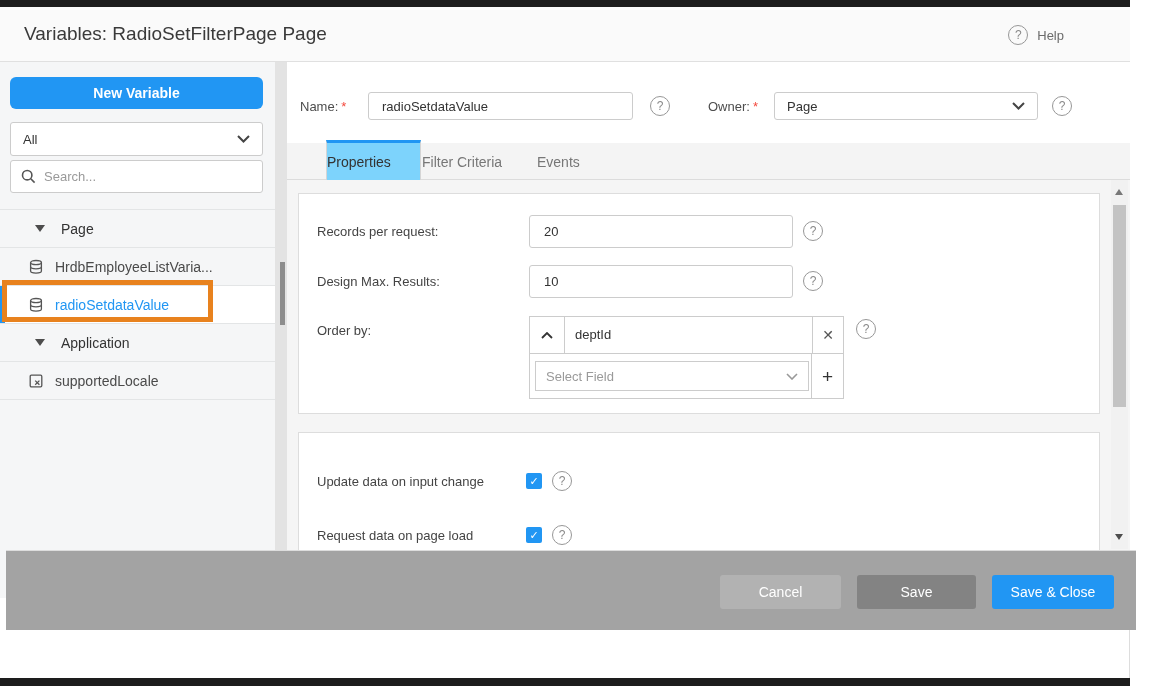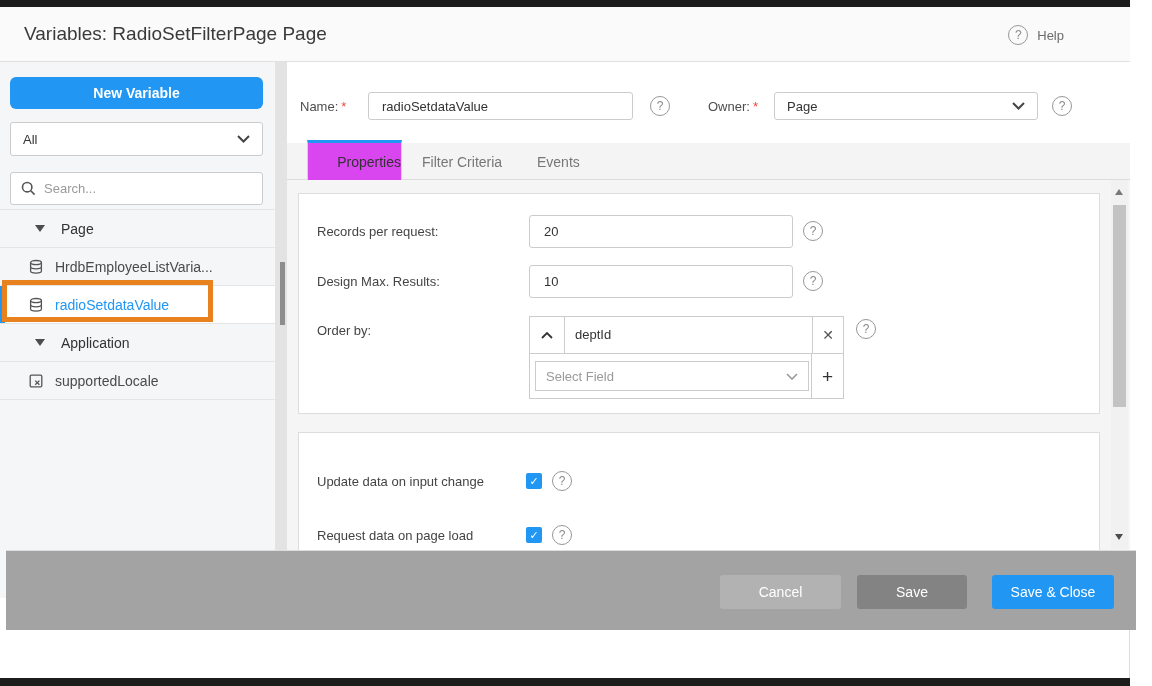--- a/index.html
+++ b/index.html
@@ -23,21 +23,21 @@
   .q { display:inline-flex; width:20px; height:20px; border:1.5px solid #979797; border-radius:50%;
     color:#8a8a8a; font-size:12px; align-items:center; justify-content:center; background:transparent; }
 
   
   .sidebar { position:absolute; left:0; top:55px; width:275px; height:536px; background:#f5f6f7; }
   .btn-new { position:absolute; left:10px; top:15px; width:253px; height:32px; background:#2196f3;
     color:#fff; font-size:14px; font-weight:bold; border:none; border-radius:6px; text-align:center; cursor:pointer; }
   .filter-select { position:absolute; left:10px; top:60px; width:253px; height:28px; background:#fff;
     border:1px solid #ccc; border-radius:3px; display:flex; align-items:center; padding:16px 12px;
     font-size:13px; color:#333; justify-content:space-between; }
-  .search-box { position:absolute; left:10px; top:110px; width:253px; height:33px; background:#fff;
+  .search-box { position:absolute; left:10px; top:98px; width:253px; height:33px; background:#fff;
     border:1px solid #ccc; border-radius:3px; display:flex; align-items:center; padding:0 10px; gap:8px; }
   .search-box input { border:none; outline:none; flex:1; font-size:13px; color:#333; background:transparent;
     font-family:"Liberation Sans","DejaVu Sans",sans-serif; }
   .search-box input::placeholder { color:#9a9a9a; }
 
   .tree { position:absolute; left:0; top:147px; width:275px; }
   .tree-row { position:relative; height:38px; display:flex; align-items:center;
     border-top:1px solid #e3e5e6; font-size:14px; color:#4a4a4a; cursor:pointer; }
   .tree-row.section { color:#333; }
   .tree-row .tri { width:0; height:0; border-left:5.5px solid transparent; border-right:5.5px solid transparent;
@@ -60,23 +60,23 @@
   .val-bold { font-size:13px; color:#333; font-weight:bold; }
   .tbox { height:28px; background:#fff; border:1px solid #ccc; border-radius:3px; }
   .tbox input { width:100%; height:100%; border:none; outline:none; padding:0 13px; font-size:13px; color:#333;
     background:transparent; font-family:"Liberation Sans","DejaVu Sans",sans-serif; }
   .fake-select { display:flex; align-items:center; justify-content:space-between; padding:0 12px;
     font-size:13px; color:#333; background:#fff; border:1px solid #ccc; border-radius:3px; }
 
   
   .tabstrip { position:absolute; left:287px; top:136px; width:843px; height:37px; background:#f4f4f4;
     border-bottom:1px solid #dcdcdc; }
-  .tab-active { position:absolute; left:20px; top:-3px; width:95px; height:40px; background:#d946ef;
+  .tab-active { position:absolute; left:39px; top:-3px; width:95px; height:40px; background:#7dd3fc;
     border-top:3px solid #2196f3; border-left:1px solid #d5d5d5; border-right:1px solid #d5d5d5;
-    display:flex; align-items:center; justify-content:flex-end; font-size:14px; color:#333; cursor:pointer; }
+    display:flex; align-items:center; justify-content:flex-start; font-size:14px; color:#333; cursor:pointer; }
   .tab-plain { position:absolute; top:0; height:37px; display:flex; align-items:center;
     font-size:14px; color:#777; cursor:pointer; }
 
   
   .content { position:absolute; left:287px; top:173px; width:843px; height:370px; background:#f5f5f5; overflow:hidden; }
   .card { position:absolute; left:11px; width:802px; background:#fff; border:1px solid #ddd; }
   .card1 { top:13px; height:221px; }
   .card2 { top:252px; height:130px; }
 
   .frow-label { position:absolute; left:18px; font-size:13px; color:#444; }
@@ -109,21 +109,21 @@
     border-right:4.5px solid transparent; cursor:pointer; }
   .sb-up { top:9px; border-bottom:6px solid #787878; }
   .sb-down { bottom:9px; border-top:6px solid #4d4d4d; }
   .sb-thumb { position:absolute; left:2px; top:25px; width:13px; height:202px; background:#c3c3c3; cursor:pointer; }
 
   
   .footer { position:absolute; left:6px; top:543px; width:1130px; height:80px; background:#a3a3a3; border-top:1px solid #ddd; }
   .fbtn { position:absolute; top:24px; height:34px; border:none; border-radius:3px; color:#fff; font-size:14px;
     cursor:pointer; font-family:"Liberation Sans","DejaVu Sans",sans-serif; }
   .fbtn.cancel { left:714px; width:121px; background:#b2b2b2; }
-  .fbtn.save { left:851px; width:110px; background:#838383; }
+  .fbtn.save { left:851px; width:119px; background:#838383; }
   .fbtn.saveclose { left:986px; width:122px; background:#2196f3; }
 
   svg { display:block; }
 </style>
 </head>
 <body>
 
 <div class="page">
 
   <div class="topbar"></div>

